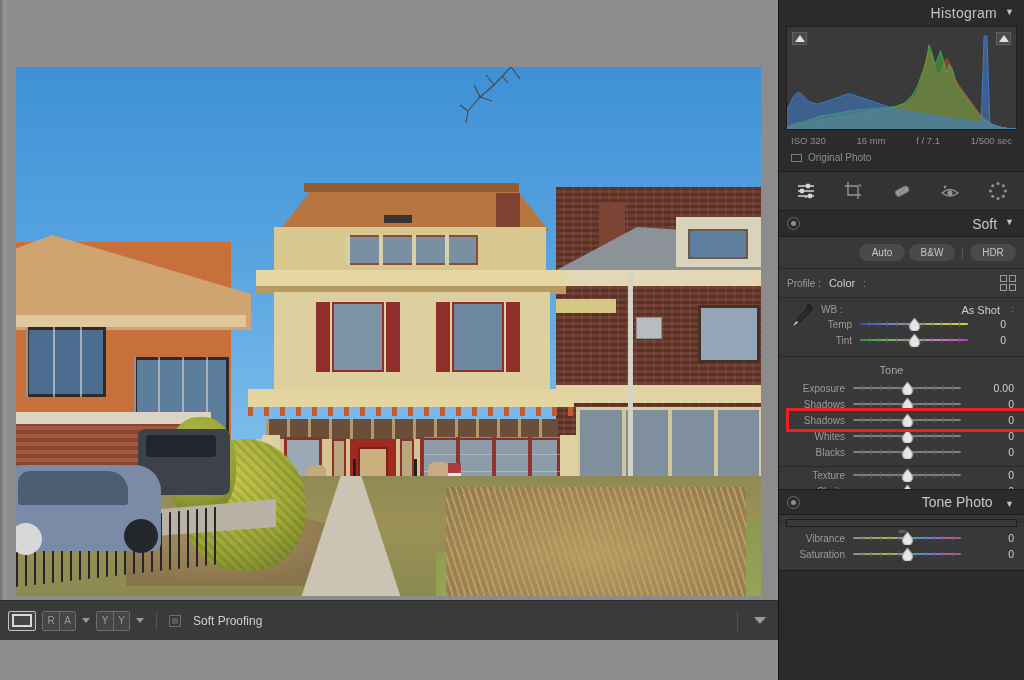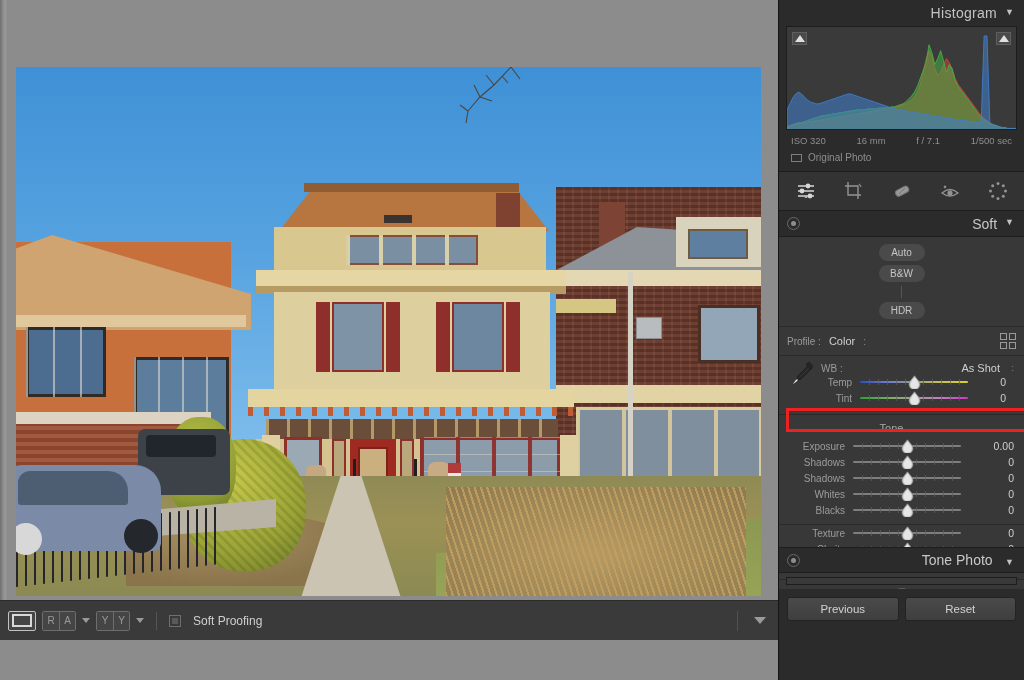--- a/index.html
+++ b/index.html
@@ -125,21 +125,20 @@
   }
   .section-header .right { display:flex; align-items:center; }
   .section-title { color:#c8c8c8; font-size:14px; }
 
   .basic-body { background: #383838; border-bottom:1px solid #1d1d1d; }
 
   .mode-row {
     display:flex; align-items:center; justify-content: flex-end;
     gap: 4px; padding: 7px 8px 7px 8px;
     border-bottom: 1px solid #2a2a2a;
-    flex-direction: column;
   }
   .mode-btn {
     min-width: 46px; height: 17px; border-radius: 8.5px;
     background:#4a4a4a; color:#c6c6c6; font-size:10px;
     display:flex;align-items:center;justify-content:center;
     padding: 0 9px;
   }
   .mode-sep { width:1px;height:12px;background:#555; margin:0 3px; }
 
   .profile-row {
@@ -151,21 +150,21 @@
   .profile-row .val { color:#cfcfcf; font-size:11px; }
   .profile-row .colon { color:#8a8a8a; }
   .grid-ic {
     margin-left:auto; display:grid; grid-template-columns: 7px 7px;
     grid-template-rows: 7px 7px; gap:2px;
   }
   .grid-ic i { background: transparent; border:1px solid #9a9a9a; display:block; }
 
   
   .wb-block { padding: 6px 8px 8px 8px; position: relative; border-bottom:1px solid #2a2a2a; }
-  .wb-row { display:flex; align-items:center; gap:22px; padding-left: 34px; }
+  .wb-row { display:flex; align-items:flex-start; gap:22px; padding-left: 34px; }
   .wb-lab { color:#9b9b9b; font-size:10px; }
   .wb-val { margin-left:auto; color:#cfcfcf; font-size:11px; margin-right: 16px; }
   .wb-stepper { color:#8a8a8a; font-size:9px; position:absolute; right: 10px; }
   .eyedropper {
     position:absolute; left: 8px; top: 4px; width: 30px; height: 30px;
   }
 
   
   .slider-row {
     display:flex; align-items:center; height: 16px;
@@ -947,20 +946,16 @@
       <div class="tc-header">
         <span class="eye-toggle"></span>
         <span class="right">
           <span class="section-title">Tone Photo</span>
           <span class="tri-down">▼</span>
         </span>
       </div>
       <div class="tc-stub"></div>
       <div class="grabber"></div>
 
-      <div class="btn-row">
-        <div class="panel-btn">Previous</div>
-        <div class="panel-btn">Reset</div>
-      </div>
 
     </div>
   </div>
 </div>
 
 </body></html>

